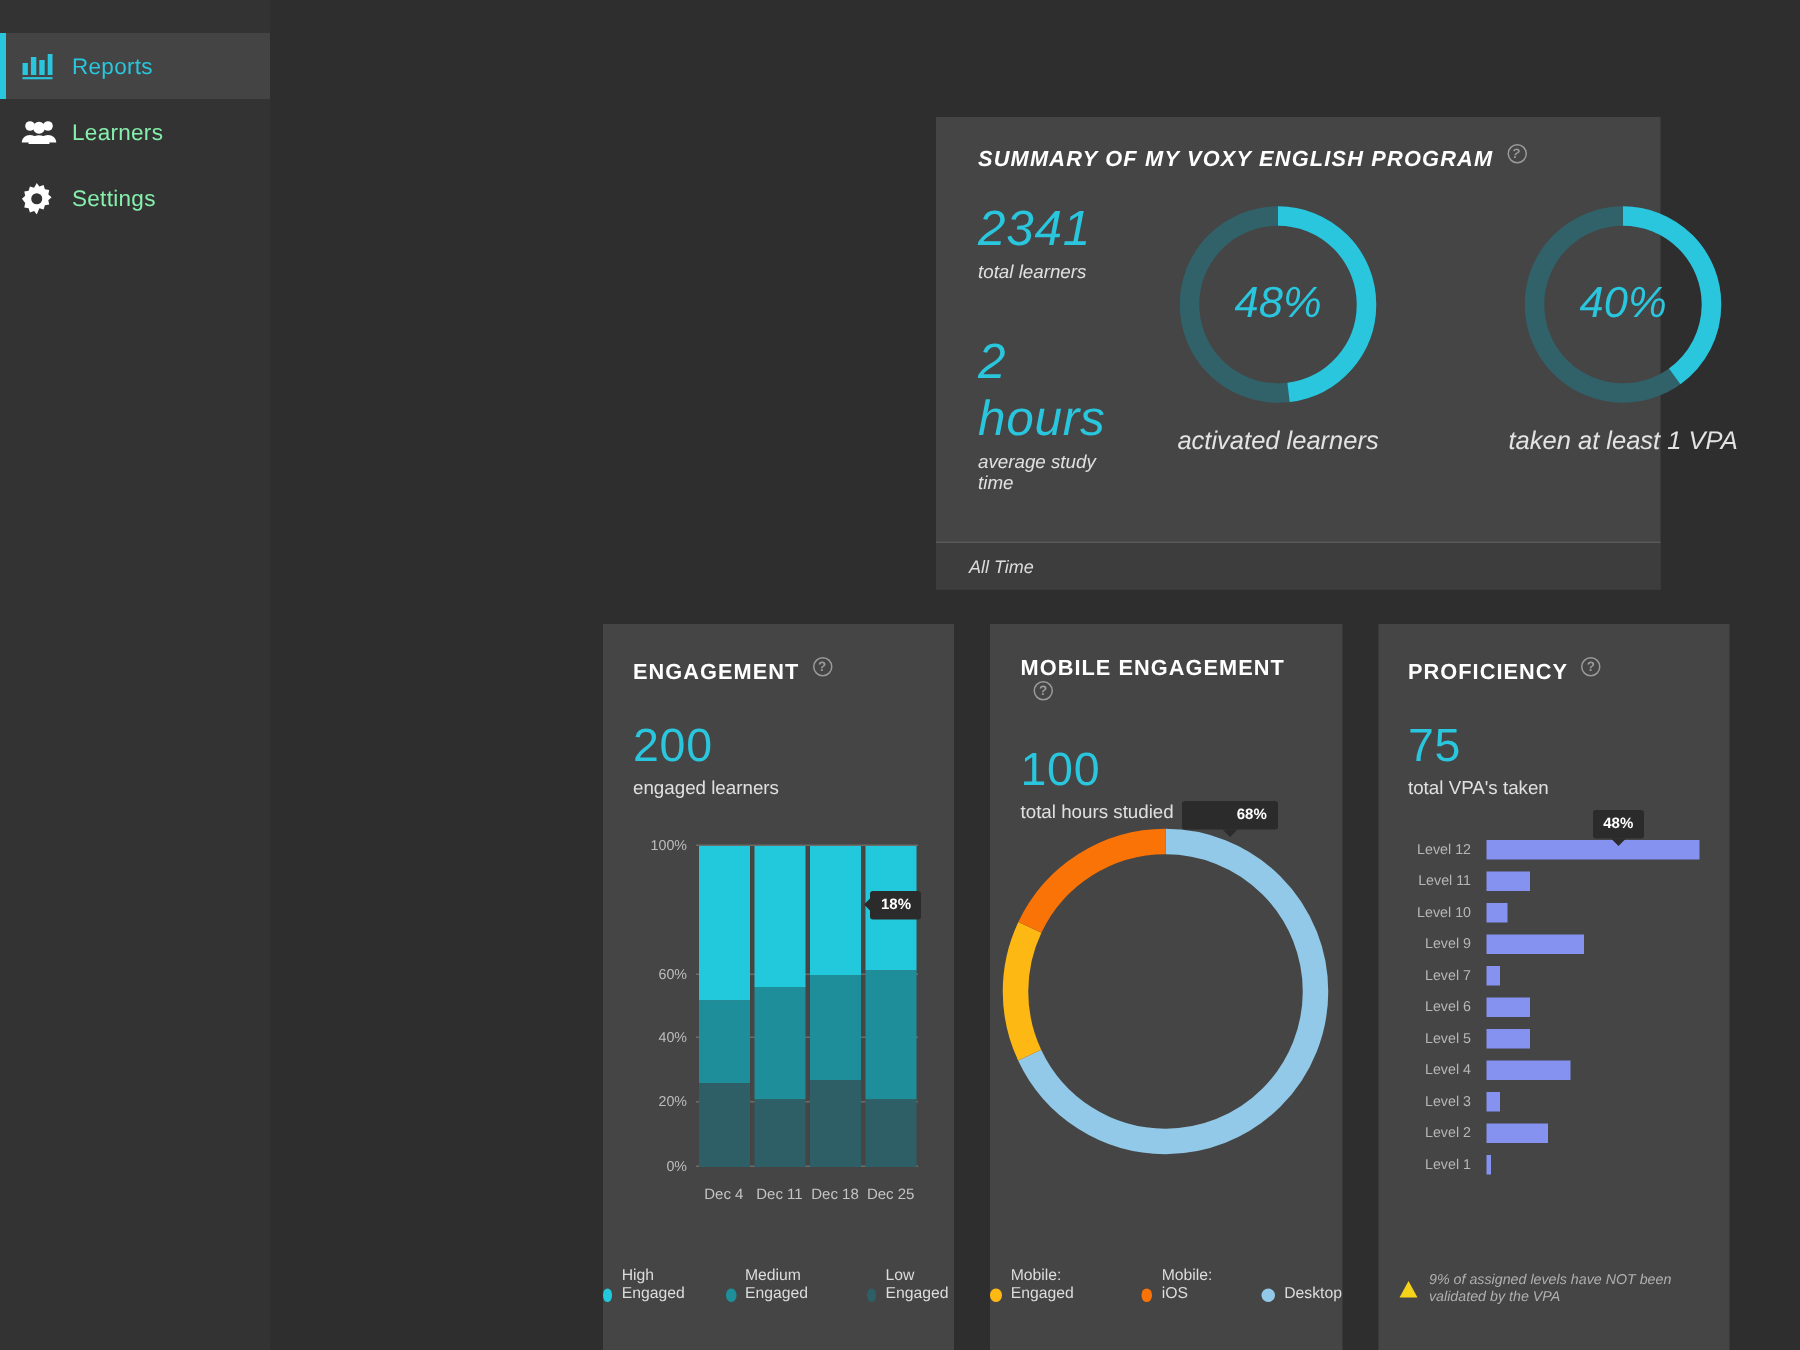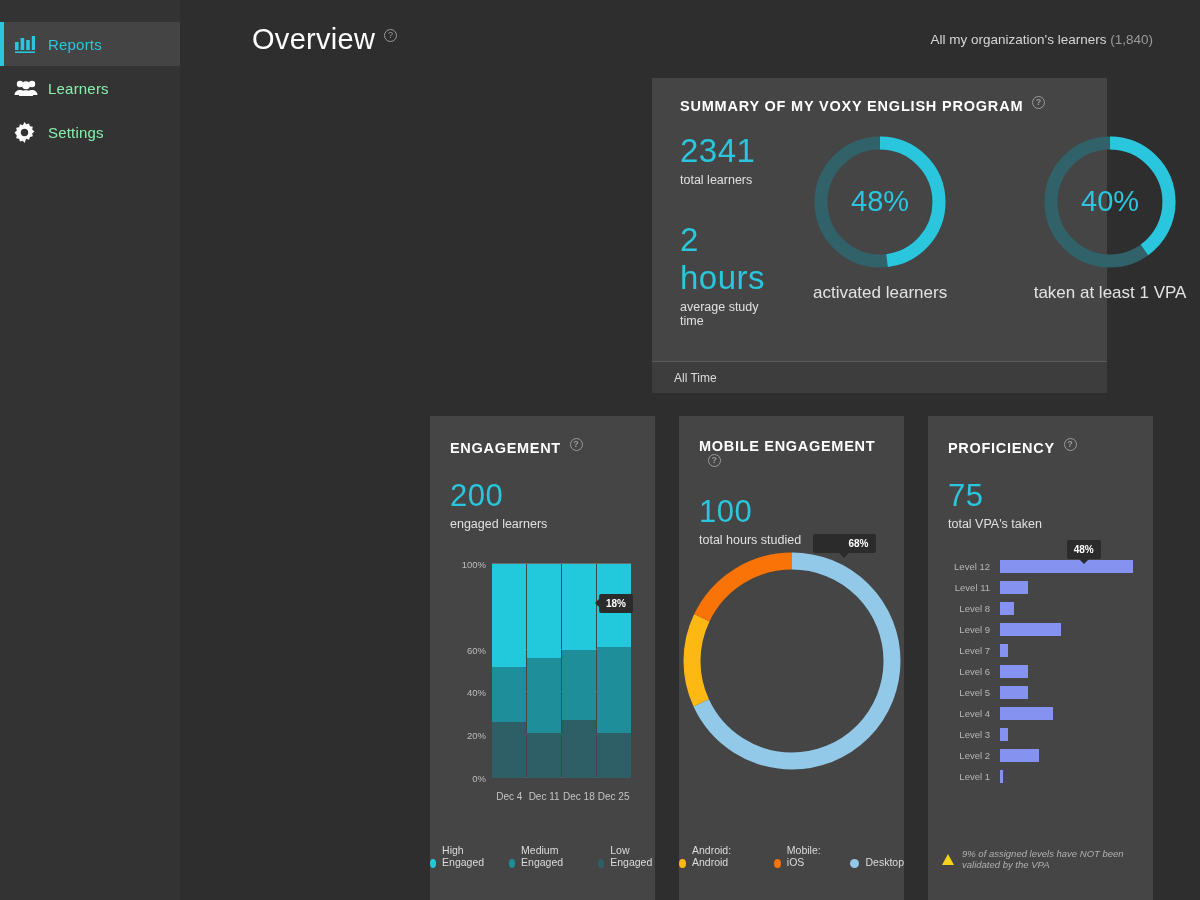--- a/index.html
+++ b/index.html
@@ -2,21 +2,21 @@
 <html><head>
 <meta charset="utf-8">
 <style>
   * { box-sizing: border-box; margin: 0; padding: 0; }
   html, body {
     width: 1200px; height: 900px;
     background: #2e2e2e;
     font-family: "Liberation Sans", sans-serif;
     overflow: hidden;
   }
-  .app { display: flex; width: 1199px; height: 900px; gap: 28px; }
+  .app { display: flex; width: 1199px; height: 900px; }
 
   
   .sidebar {
     width: 180px; flex: 0 0 180px;
     background: #333333;
     padding-top: 22px;
   }
   .nav-item {
     display: flex; align-items: center;
     height: 44px; padding-left: 14px;
@@ -49,21 +49,21 @@
     vertical-align: super; margin-left: 9px; cursor: pointer;
     font-family: "Liberation Sans", sans-serif;
   }
   .org-line { margin-left: auto; font-size: 13.5px; color: #d6d6d6; }
   .org-count { color: #9a9a9a; }
 
   
   .summary-card {
     margin: 0 46px 0 222px;
     background: #454545;
-    position: absolute; left: 222px; right: 46px; top: 78px; height: 315px;
+    position: absolute; left: 222px; right: 46px; top: 78px; height: 315px; font-style: italic;
   }
   .summary-head {
     padding: 18px 0 0 28px;
     font-size: 14.5px; font-weight: bold; color: #ffffff; letter-spacing: .8px;
   }
   .summary-body { display: flex; align-items: flex-start; padding: 18px 0 0 0; }
   .kpi-col { width: 230px; padding-left: 28px; }
   .kpi-val { color: #29c6dd; font-size: 33px; font-weight: 300; letter-spacing: .5px; }
   .kpi-lbl { color: #e0e0e0; font-size: 12.5px; margin-top: 3px; }
   .kpi-gap { height: 34px; }
@@ -184,29 +184,20 @@
           <path fill="#ffffff" d="M12 0l2 2.6 3.2-1 1 3.2 3.3.6-.7 3.3 2.5 2.2-2.5 2.2.7 3.3-3.3.6-1 3.2-3.2-1L12 24l-2-2.6-3.2 1-1-3.2-3.3-.6.7-3.3L0.7 12l2.5-2.2-.7-3.3 3.3-.6 1-3.2 3.2 1z"></path>
           <circle cx="12" cy="12" r="4.2" fill="#333333"></circle>
         </svg>
       </span>
       <span class="nav-label">Settings</span>
     </div>
   </nav>
 
   <div class="main">
 
-    <header class="topbar">
-      <div class="page-title">
-        <span>Overview</span><span class="help">?</span>
-      </div>
-      <div class="org-line">
-        <span>All my organization's learners</span>
-        <span class="org-count">(1,840)</span>
-      </div>
-    </header>
 
     <section class="summary-card">
       <div class="summary-head">
         <span>SUMMARY OF MY VOXY ENGLISH PROGRAM</span><span class="help">?</span>
       </div>
 
       <div class="summary-body">
         <div class="kpi-col">
           <div>
             <div class="kpi-val">2341</div>
@@ -330,28 +321,28 @@
         <div class="card-val">100</div>
         <div class="card-lbl">total hours studied</div>
 
         <div class="mob-chart">
           <div class="big-donut">
             <svg width="230" height="230" viewBox="0 0 230 230" id="mob-svg">
                 <circle cx="115" cy="115" r="100" fill="none" stroke="#92c9e8" stroke-width="17" stroke-dasharray="427.2566008882119 628.3185307179587" stroke-dashoffset="0" transform="rotate(-90 115 115)"></circle>
                 <circle cx="115" cy="115" r="100" fill="none" stroke="#fdb813" stroke-width="17" stroke-dasharray="87.96459430051422 628.3185307179587" stroke-dashoffset="-427.2566008882119" transform="rotate(-90 115 115)"></circle>
                 <circle cx="115" cy="115" r="100" fill="none" stroke="#f97306" stroke-width="17" stroke-dasharray="113.09733552923255 628.3185307179587" stroke-dashoffset="-515.2211951887261" transform="rotate(-90 115 115)"></circle>
               </svg>
-            <div class="tooltip down-arrow" style="left:136px; top:-12px;padding-left:36px;">68%</div>
+            <div class="tooltip down-arrow" style="left:126px; top:-12px;padding-left:36px;">68%</div>
           </div>
         </div>
 
         <div class="legend">
           <div class="legend-item">
             <span class="dot" style="background:#fdb813"></span>
-            <span>Android: Android</span>
+            <span>Mobile: Engaged</span>
           </div>
           <div class="legend-item">
             <span class="dot" style="background:#f97306"></span>
             <span>Mobile: iOS</span>
           </div>
           <div class="legend-item">
             <span class="dot" style="background:#92c9e8"></span>
             <span>Desktop</span>
           </div>
         </div>
@@ -372,21 +363,21 @@
                 <div class="tooltip down-arrow" style="left: 48%; top: -20px;">48%</div>
               </div>
             </div>
             <div class="prof-row">
               <div class="prof-lbl">Level 11</div>
               <div class="prof-track">
                 <div class="prof-bar" style="width: 20%; background: rgb(133, 146, 239);"></div>
               </div>
             </div>
             <div class="prof-row">
-              <div class="prof-lbl">Level 8</div>
+              <div class="prof-lbl">Level 10</div>
               <div class="prof-track">
                 <div class="prof-bar" style="width: 10%; background: rgb(133, 146, 239);"></div>
               </div>
             </div>
             <div class="prof-row">
               <div class="prof-lbl">Level 9</div>
               <div class="prof-track">
                 <div class="prof-bar" style="width: 44%; background: rgb(133, 146, 239);"></div>
               </div>
             </div>

